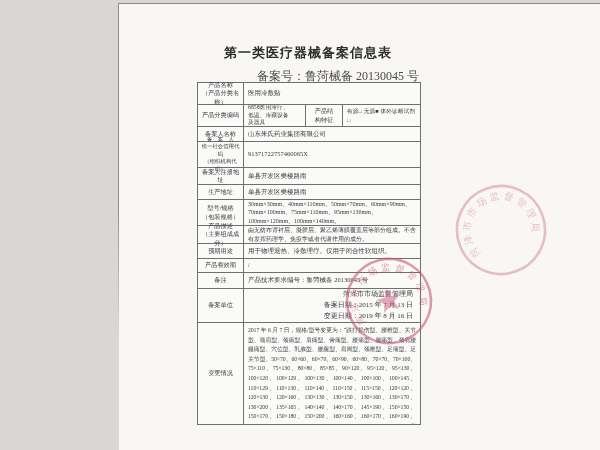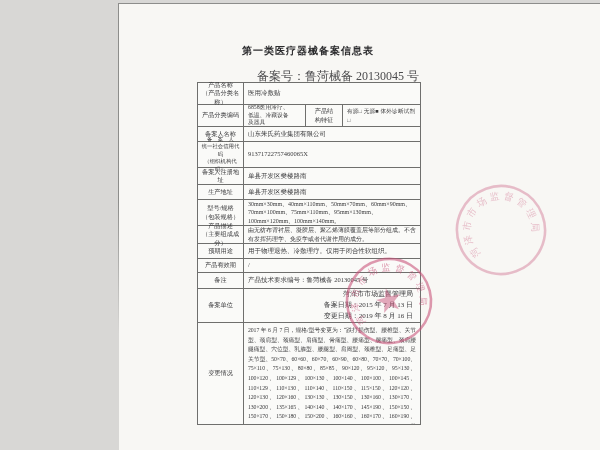--- a/index.html
+++ b/index.html
@@ -18,21 +18,21 @@
     background:#8d8d8b;
   }
   .edge-left{
     position:absolute;left:118px;top:3px;width:1px;height:330px;
     background:linear-gradient(#8d8d8b 60%,rgba(141,141,139,0));
   }
   .title{
     position:absolute;left:167px;top:44px;width:282px;
     text-align:center;
     font-family:"Liberation Sans","DejaVu Sans",sans-serif;
-    font-weight:bold;font-size:10px;letter-spacing:1px;color:#2c2c2e;
+    font-weight:bold;font-size:13px;letter-spacing:1px;color:#2c2c2e;
   }
   .regno{
     position:absolute;left:197px;top:68px;width:222px;
     text-align:right;font-size:12px;color:#4a4a4c;
   }
   .tbl{
     position:absolute;left:197px;top:82px;width:222px;
     border:1px solid #6f6f6d;border-bottom:none;
     background:rgba(255,255,255,0.35);
   }

